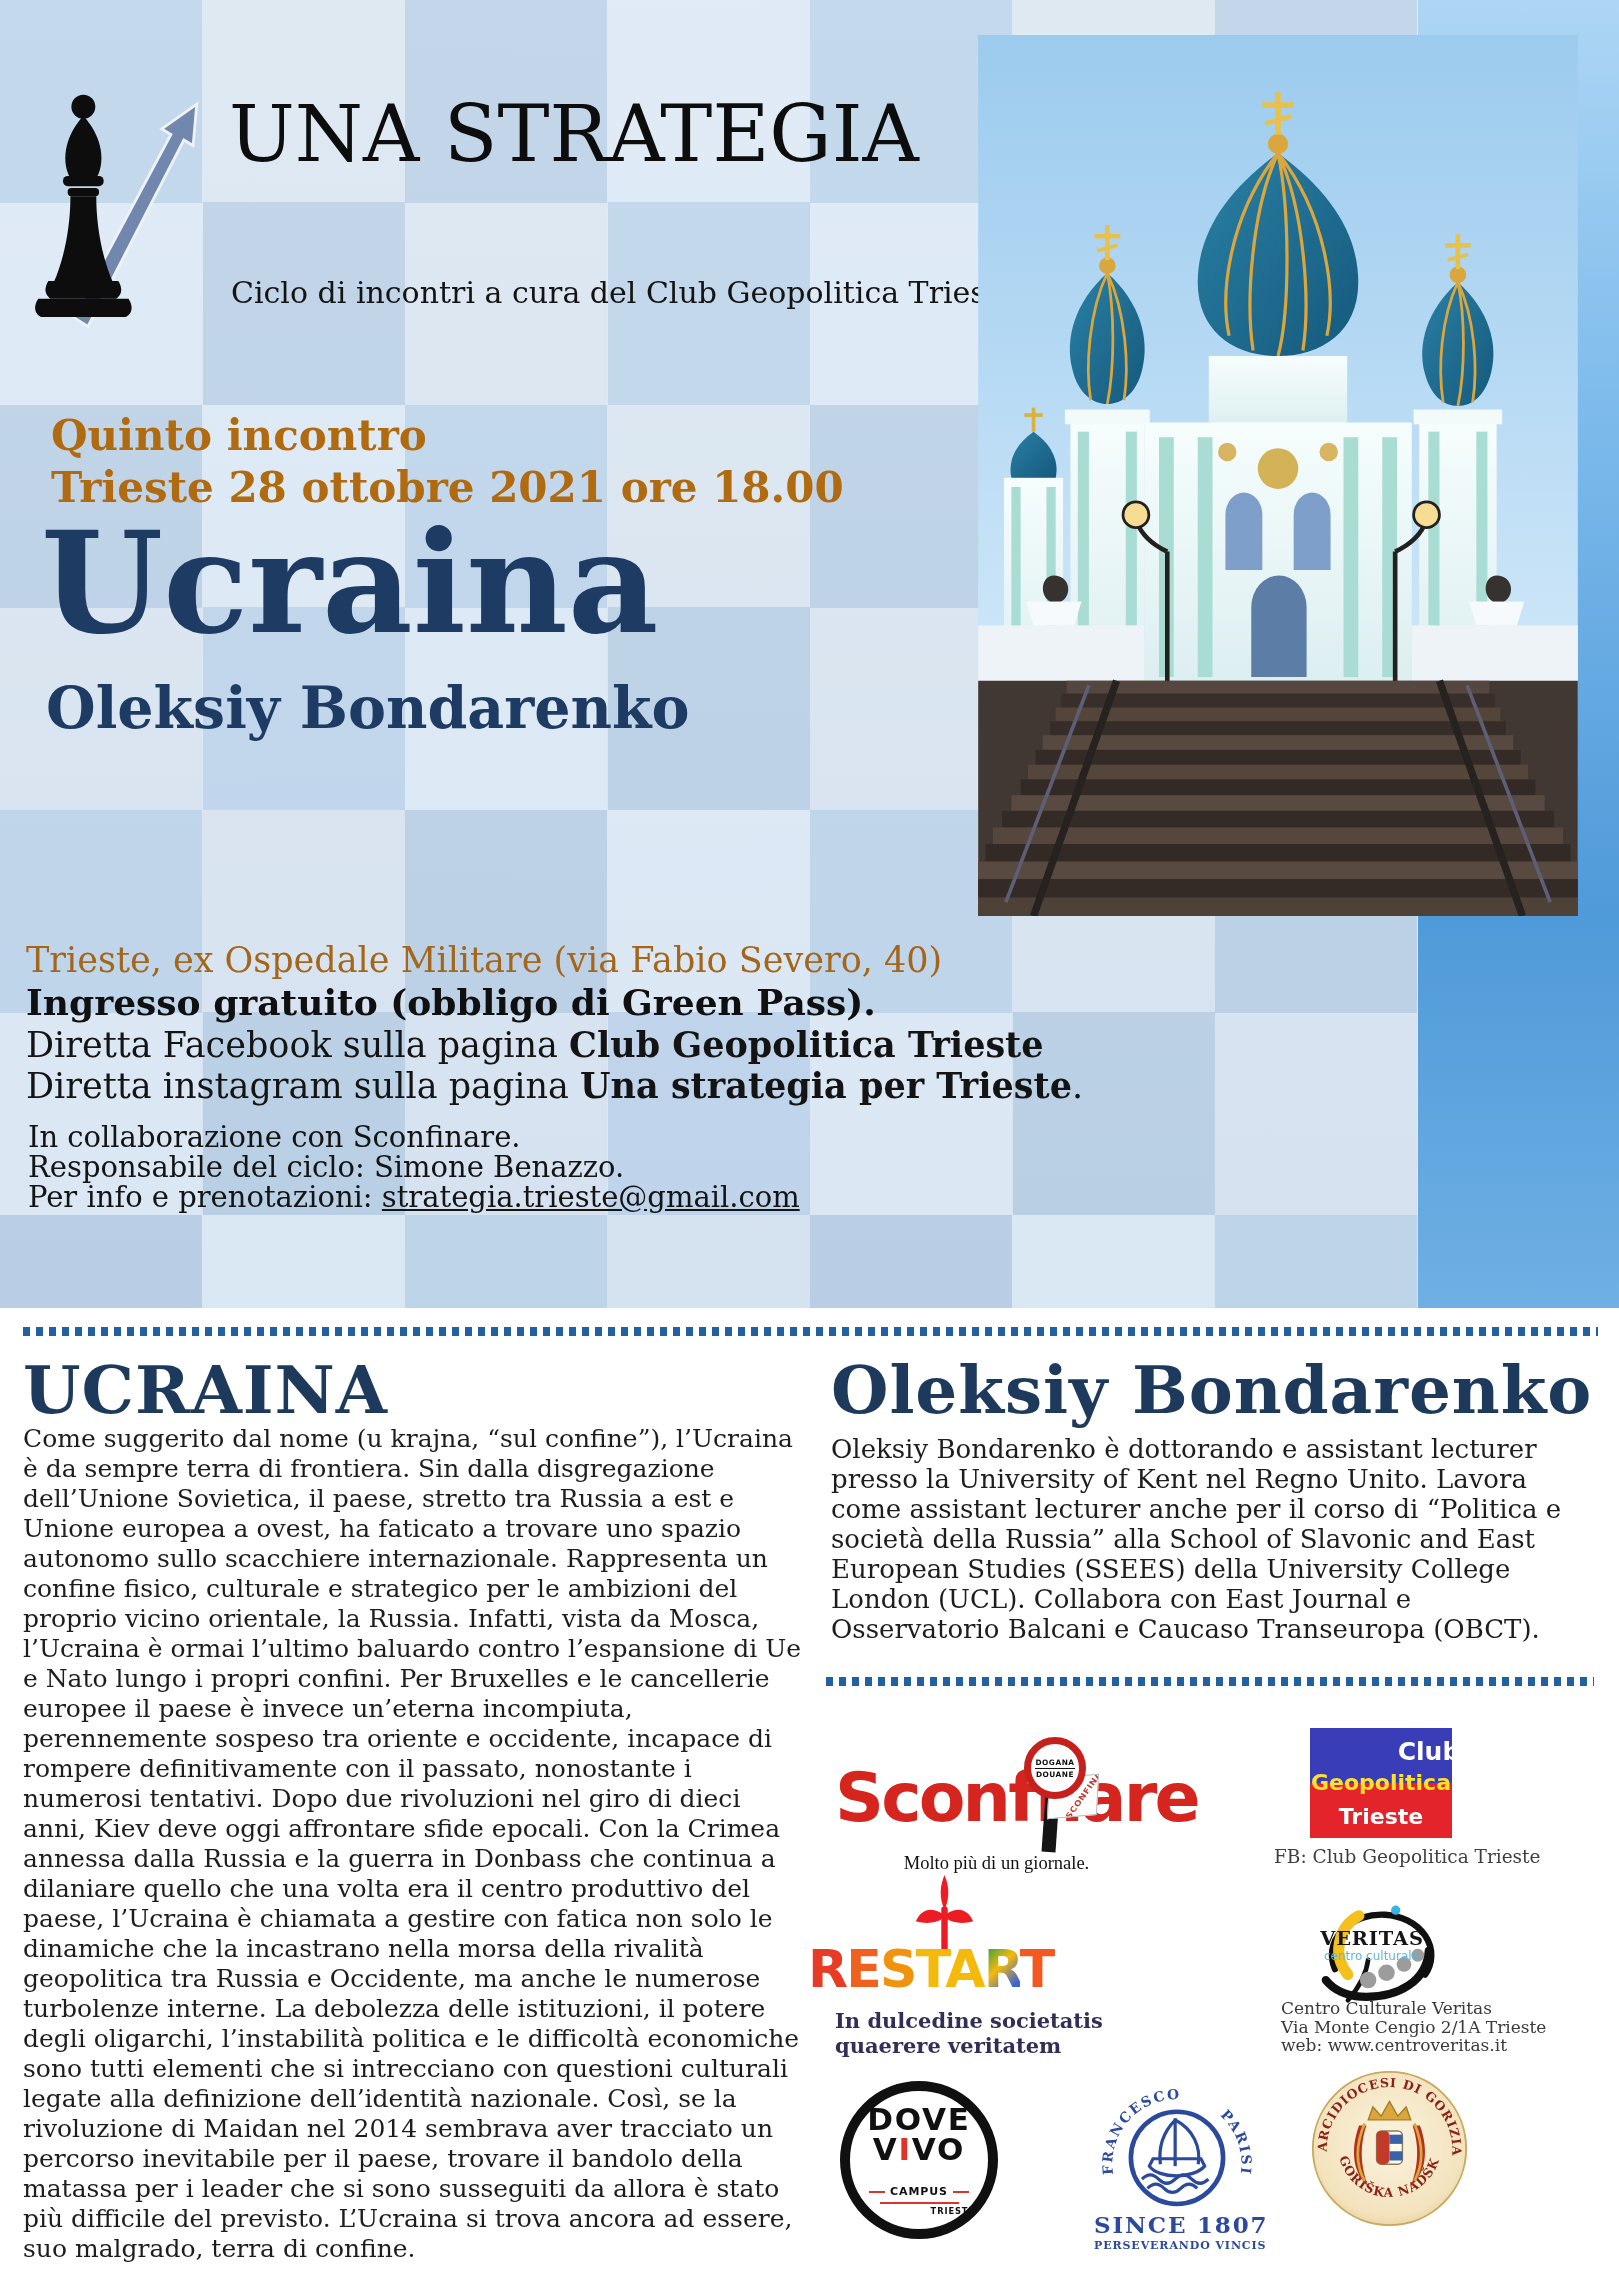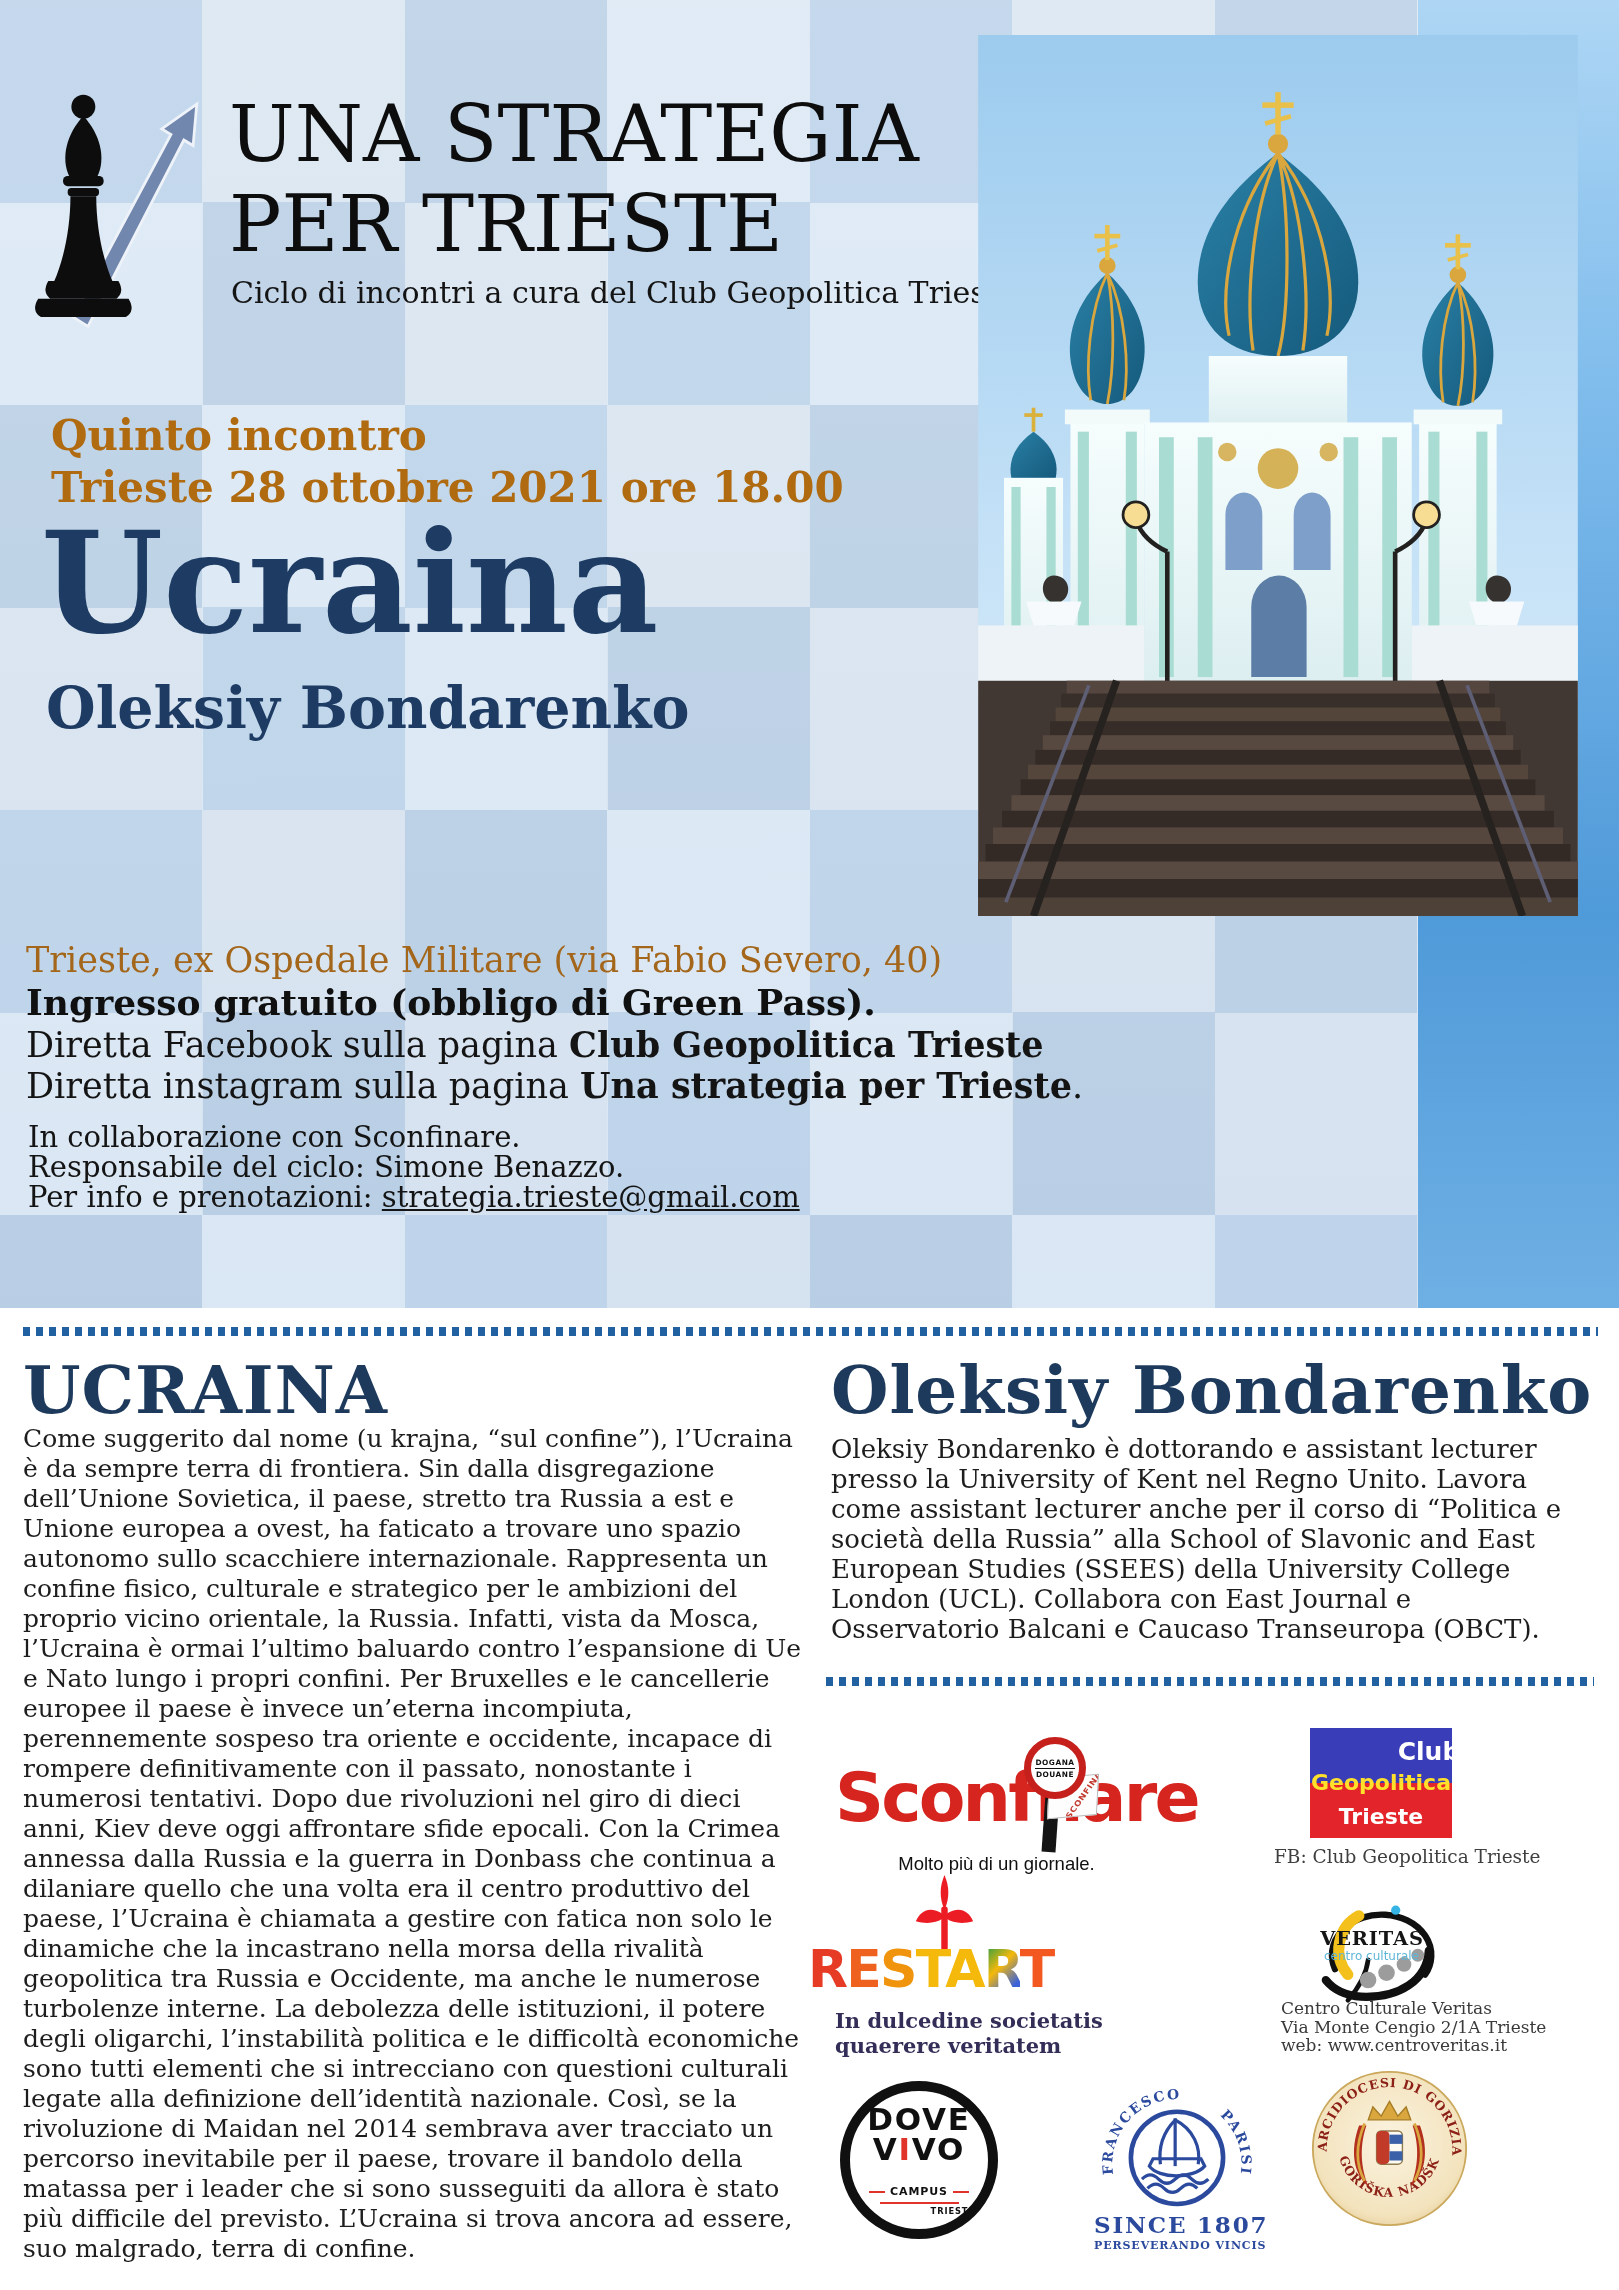--- a/index.html
+++ b/index.html
@@ -56,21 +56,21 @@
   .iwrap{position:relative;width:33px;height:102px;}
   .ibar{position:absolute;left:9.2px;top:28px;width:14px;height:72px;background:#151515;transform:rotate(4deg);}
   .imap{position:absolute;left:13px;top:24px;width:48px;height:39px;background:#fdfdfd;border:1.8px solid #b9b9b9;
         transform:skewY(-8deg) rotate(3deg);z-index:2;overflow:hidden;}
   .imap span{display:block;transform:rotate(-55deg) translate(-7.4px,16.6px);font-size:8.3px;color:#c23a30;letter-spacing:0.5px;}
   .sign{position:absolute;left:-11px;top:-14.8px;width:48px;height:48px;border-radius:50%;background:#ffffff;
         border:7.4px solid #c5201c;z-index:3;display:flex;flex-direction:column;align-items:center;justify-content:center;}
   .sign .s1{font-size:7.4px;color:#111;letter-spacing:0.5px;border-bottom:1.8px solid #111;padding-bottom:1px;}
   .sign .s2{font-size:7.4px;color:#111;letter-spacing:0.5px;margin-top:0.9px;}
   .sconf-tag{position:absolute;left:835px;top:1853px;width:323px;text-align:center;color:#101010;
-             font-family:Liberation Sans, sans-serif;font-size:18.5px;}
+             font-family:Liberation Serif, serif;font-size:18.5px;}
   .club-logo{position:absolute;left:1310px;top:1728px;width:142px;height:111px;
              font-family:"DejaVu Sans","Liberation Sans",sans-serif;font-weight:bold;text-align:center;}
   .club-top{position:absolute;left:0;top:0;width:142px;height:55px;background:#3a3db8;}
   .club-bot{position:absolute;left:0;top:55px;width:142px;height:55px;background:#e3242b;}
   .club-l1{position:absolute;left:0;top:9.2px;width:142px;color:#ffffff;font-size:25px;margin-left:48px;}
   .club-l2{position:absolute;left:0;top:42px;width:142px;color:#ffe12b;font-size:22px;}
   .club-l3{position:absolute;left:0;top:76px;width:142px;color:#ffffff;font-size:22px;}
   .club-cap{position:absolute;left:1274px;top:1846px;color:#3f3f3f;font-size:18.5px;white-space:nowrap;}
   .restart{position:absolute;left:800px;top:1875px;width:222px;text-align:center;
            font-family:"DejaVu Sans","Liberation Sans",sans-serif;font-weight:bold;margin-left:8px;}
@@ -121,21 +121,20 @@
         <rect x="45" y="116" width="34" height="9" rx="4"></rect>
         <path d="M48,125 C48,161 40,196 30,218 L94,218 C84,196 76,161 76,125 Z"></path>
         <path d="M24,217 L100,217 Q107,229 98,236 L26,236 Q17,229 24,217 Z"></path>
         <path d="M13,236 L111,236 Q119,249 108,256 L16,256 Q5,249 13,236 Z"></path>
       </g>
     </svg>
   </div>
 
   <div class="title">
     <div>UNA STRATEGIA</div>
-    <div>PER TRIESTE</div>
   </div>
   <div class="subtitle">Ciclo di incontri a cura del Club Geopolitica Trieste</div>
 
   <div class="meeting">
     <div>Quinto incontro</div>
     <div>Trieste 28 ottobre 2021 ore 18.00</div>
   </div>
   <div class="topic">Ucraina</div>
   <div class="speaker">Oleksiy Bondarenko</div>
 

